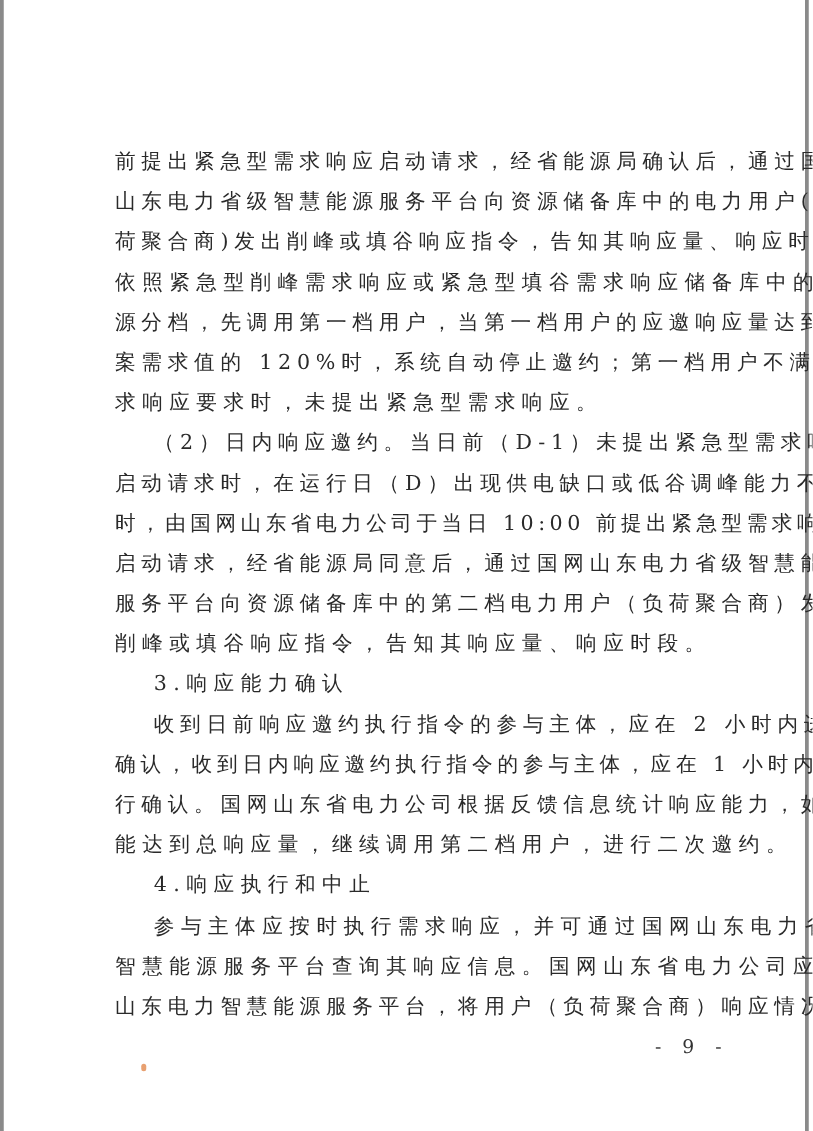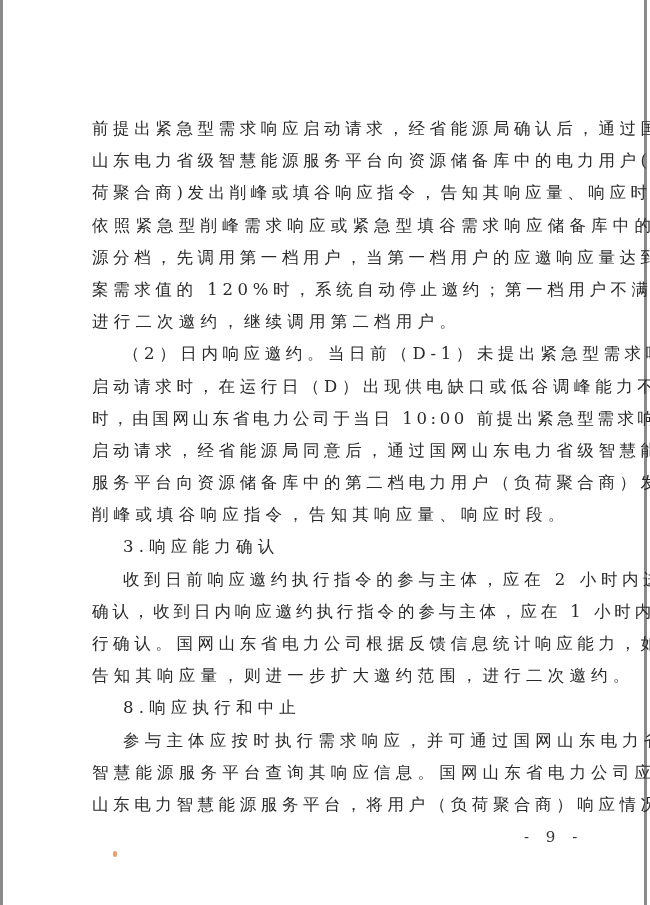--- a/index.html
+++ b/index.html
@@ -28,32 +28,32 @@
 <div class="edge-left"></div>
 <div class="edge-right"></div>
 
 <div class="page">
   <div class="line tight">前提出紧急型需求响应启动请求，经省能源局确认后，通过国网</div>
   <div class="line tight">山东电力省级智慧能源服务平台向资源储备库中的电力用户(负</div>
   <div class="line tight">荷聚合商)发出削峰或填谷响应指令，告知其响应量、响应时段。</div>
   <div class="line">依照紧急型削峰需求响应或紧急型填谷需求响应储备库中的资</div>
   <div class="line tight">源分档，先调用第一档用户，当第一档用户的应邀响应量达到方</div>
   <div class="line tight">案需求值的 120%时，系统自动停止邀约；第一档用户不满足需</div>
-  <div class="line">进行二次邀约，继续调用第二档用户。</div>
+  <div class="line">求响应要求时，未提出紧急型需求响应。</div>
   <div class="line tight indent">（2）日内响应邀约。当日前（D-1）未提出紧急型需求响应</div>
   <div class="line tight">启动请求时，在运行日（D）出现供电缺口或低谷调峰能力不足</div>
   <div class="line tight" style="letter-spacing:3.6px">时，由国网山东省电力公司于当日 10:00 前提出紧急型需求响应</div>
   <div class="line tight">启动请求，经省能源局同意后，通过国网山东电力省级智慧能源</div>
   <div class="line tight">服务平台向资源储备库中的第二档电力用户（负荷聚合商）发出</div>
   <div class="line">削峰或填谷响应指令，告知其响应量、响应时段。</div>
   <div class="line indent">3.响应能力确认</div>
   <div class="line tight indent">收到日前响应邀约执行指令的参与主体，应在 2 小时内进行</div>
   <div class="line tight" style="letter-spacing:3.9px">确认，收到日内响应邀约执行指令的参与主体，应在 1 小时内进</div>
   <div class="line tight">行确认。国网山东省电力公司根据反馈信息统计响应能力，如不</div>
-  <div class="line">告知其响应量，则进一步扩大邀约范围，进行二次邀约。</div>
-  <div class="line indent">8.响应执行和中止</div>
+  <div class="line">能达到总响应量，继续调用第二档用户，进行二次邀约。</div>
+  <div class="line indent">4.响应执行和中止</div>
   <div class="line indent">参与主体应按时执行需求响应，并可通过国网山东电力省级</div>
   <div class="line">智慧能源服务平台查询其响应信息。国网山东省电力公司应通过</div>
   <div class="line tight">山东电力智慧能源服务平台，将用户（负荷聚合商）响应情况动</div>
 </div>
 
 <div class="pagenum">- 9 -</div>
 <div class="speck"></div>
 
 </body></html>

